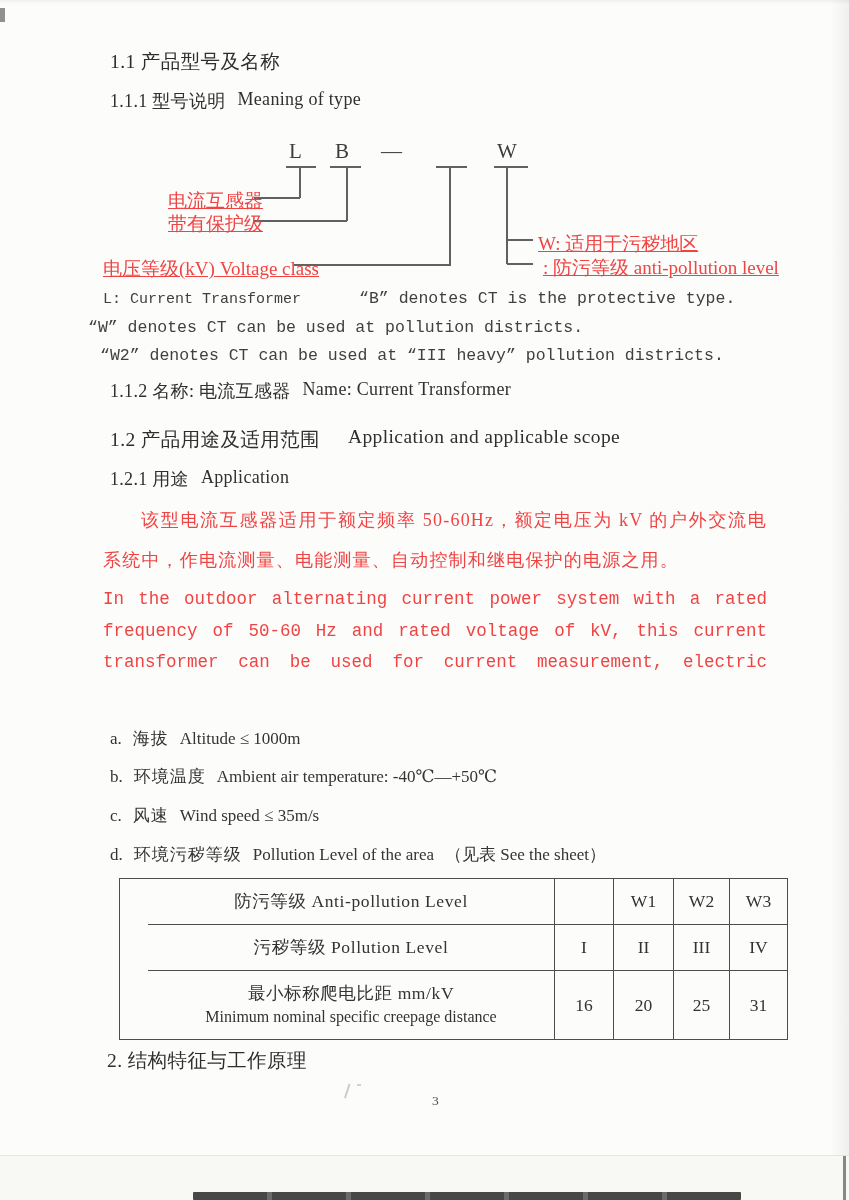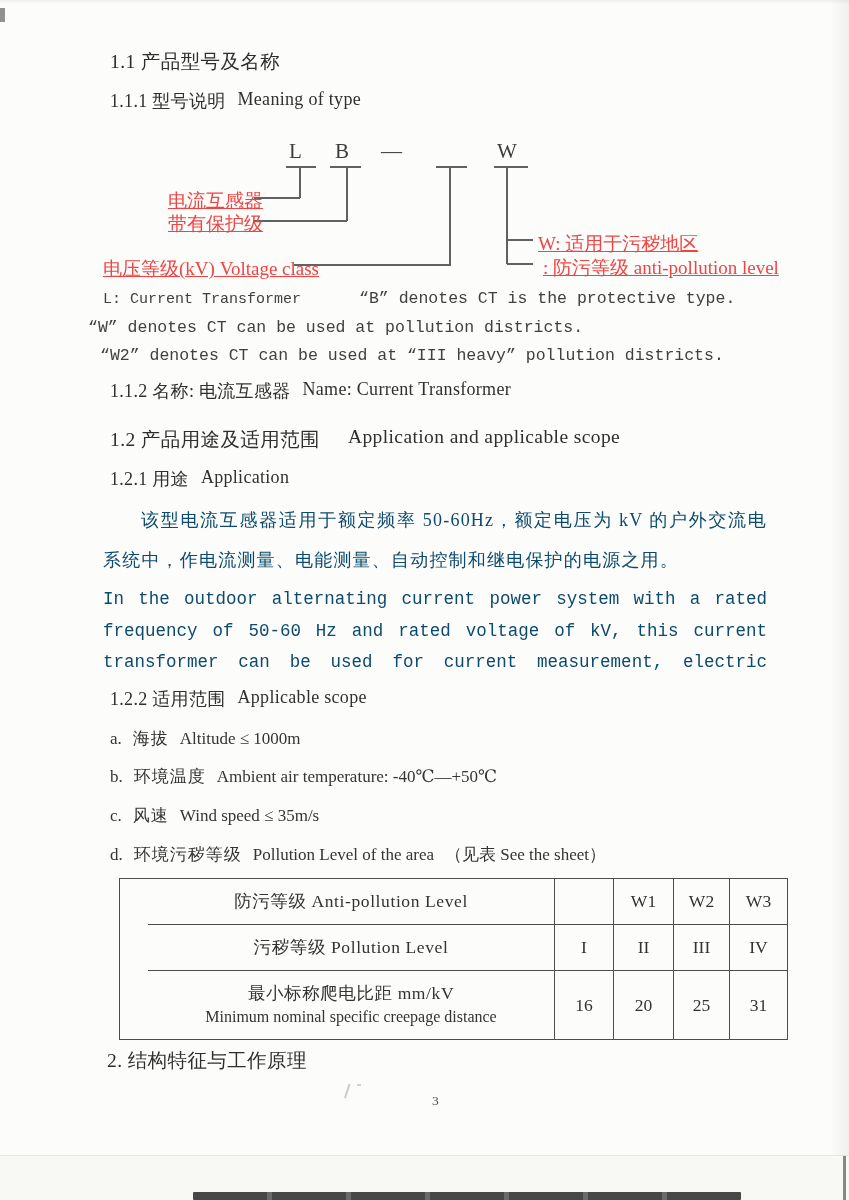--- a/index.html
+++ b/index.html
@@ -19,21 +19,21 @@
   
   .dg-letter{font-size:21px;color:#3c3c3c;line-height:22px;}
   .dg-line{background:#616161;}
   .dg-label{font-size:19px;color:#ef4444;white-space:nowrap;text-decoration:underline;}
   .dg-label-r{text-align:right;}
   
   .note{font-size:16.5px;color:#404040;white-space:nowrap;font-family:Liberation Mono, monospace;}
   .note-small{font-size:15px;}
   
   .para{
-    width:664px;text-align:justify;color:#0c4a6e;overflow:hidden;
+    width:664px;text-align:justify;color:#ef4444;overflow:hidden;
   }
   .para-cn{font-size:18px;line-height:40px;letter-spacing:1.2px;text-indent:38px;height:82px;}
   .para-en{font-size:17.5px;line-height:31.5px;height:96px;word-spacing:2px;}
   
   .scope-item{display:flex;gap:11px;font-size:17px;color:#343434;white-space:nowrap;align-items:baseline;}
   .scope-item .cjk{letter-spacing:1px;}
   
   .ptable{
     display:grid;
     grid-template-columns:407px 59px 60px 56px 57px;
@@ -138,24 +138,20 @@
 
   <div class="abs heading-md gap-sm" style="left:110px;top:467px;">
     <span>1.2.1 用途</span>
     <span>Application</span>
   </div>
 
   <div class="abs para para-cn" style="left:103px;top:500px;">该型电流互感器适用于额定频率 50-60Hz，额定电压为 kV 的户外交流电系统中，作电流测量、电能测量、自动控制和继电保护的电源之用。</div>
 
   <div class="abs para para-en" style="left:103px;top:584px;font-family:Liberation Mono, monospace;">In the outdoor alternating current power system with a rated frequency of 50-60 Hz and rated voltage of kV, this current transformer can be used for current measurement, electric energy measurement, automatic control and relay protection.</div>
 
-  <div class="abs heading-md gap-sm" style="left:110px;top:687px;">
-    <span>1.2.2 适用范围</span>
-    <span>Applicable scope</span>
-  </div>
 
   <div class="abs scope-item" style="left:110px;top:727px;">
     <span>a.</span>
     <span class="cjk">海拔</span>
     <span>Altitude ≤ 1000m</span>
   </div>
   <div class="abs scope-item" style="left:110px;top:765px;">
     <span>b.</span>
     <span class="cjk">环境温度</span>
     <span>Ambient air temperature: -40℃—+50℃</span>

